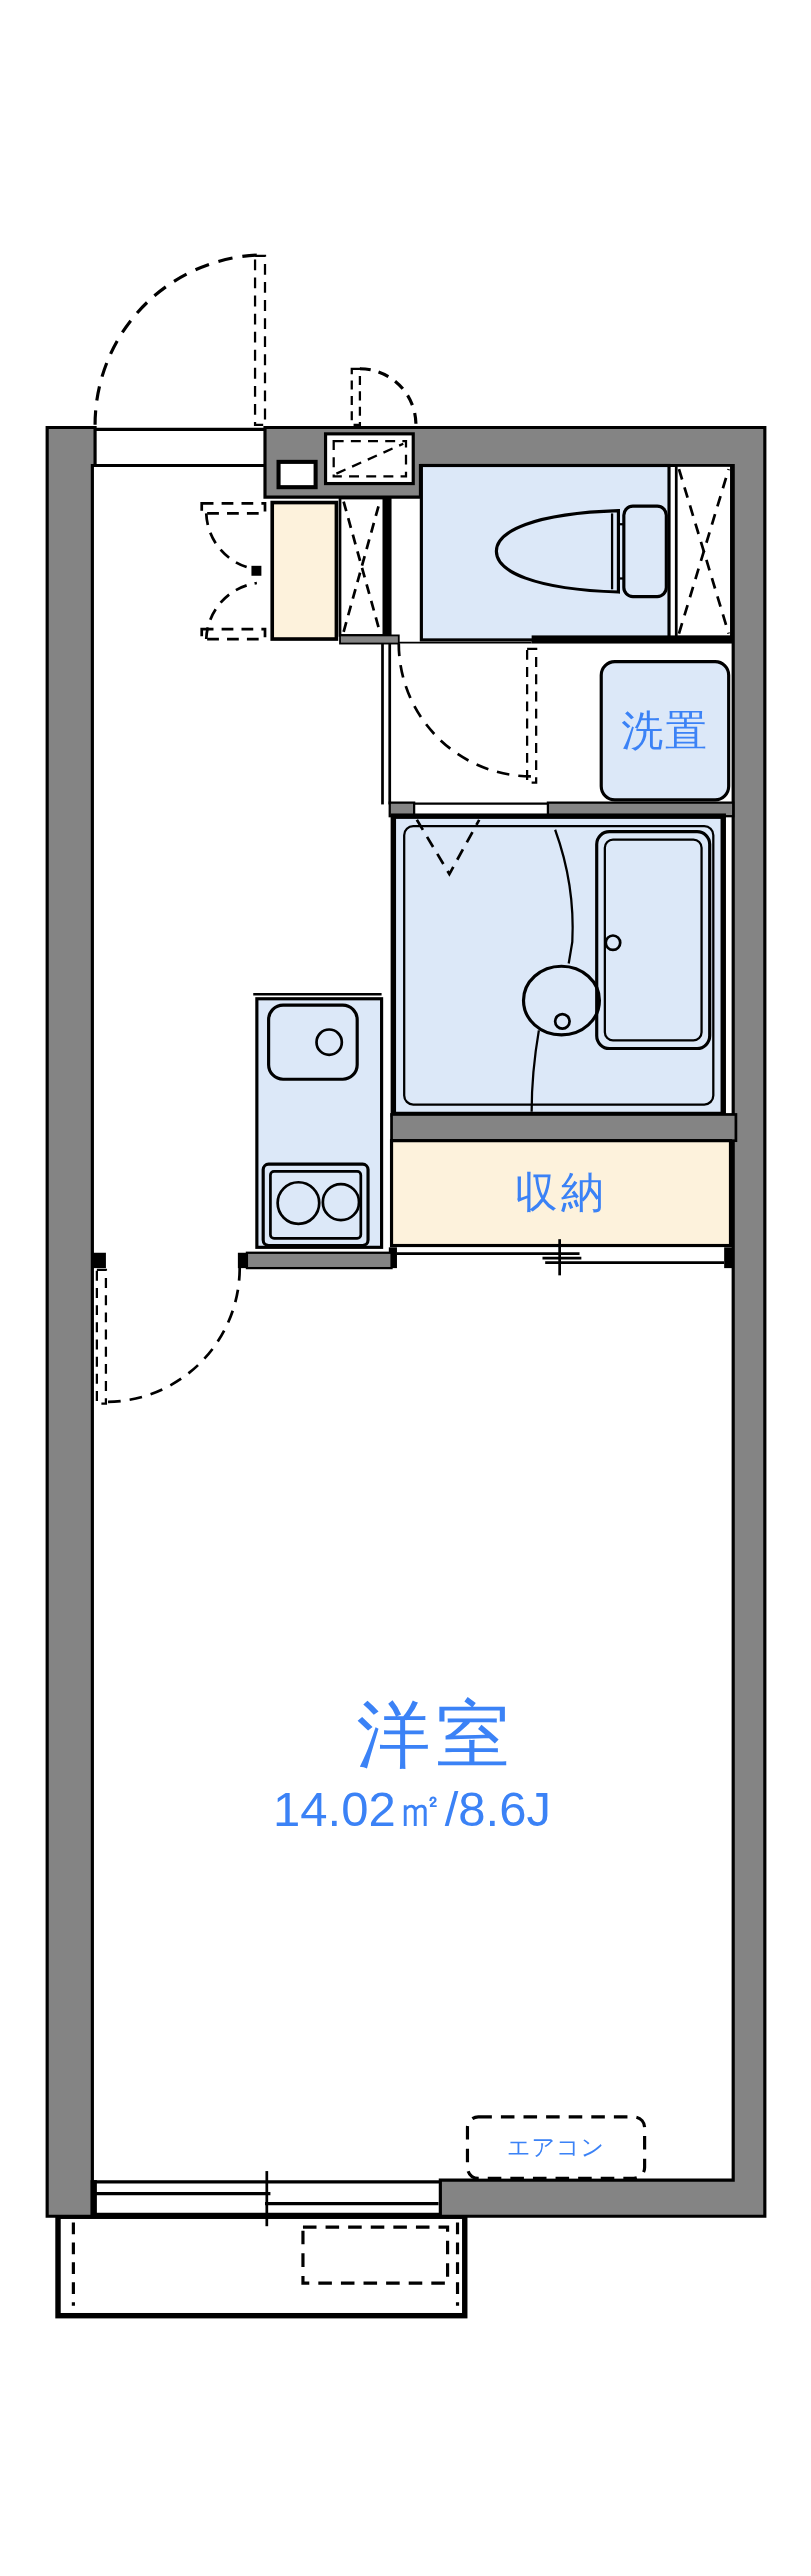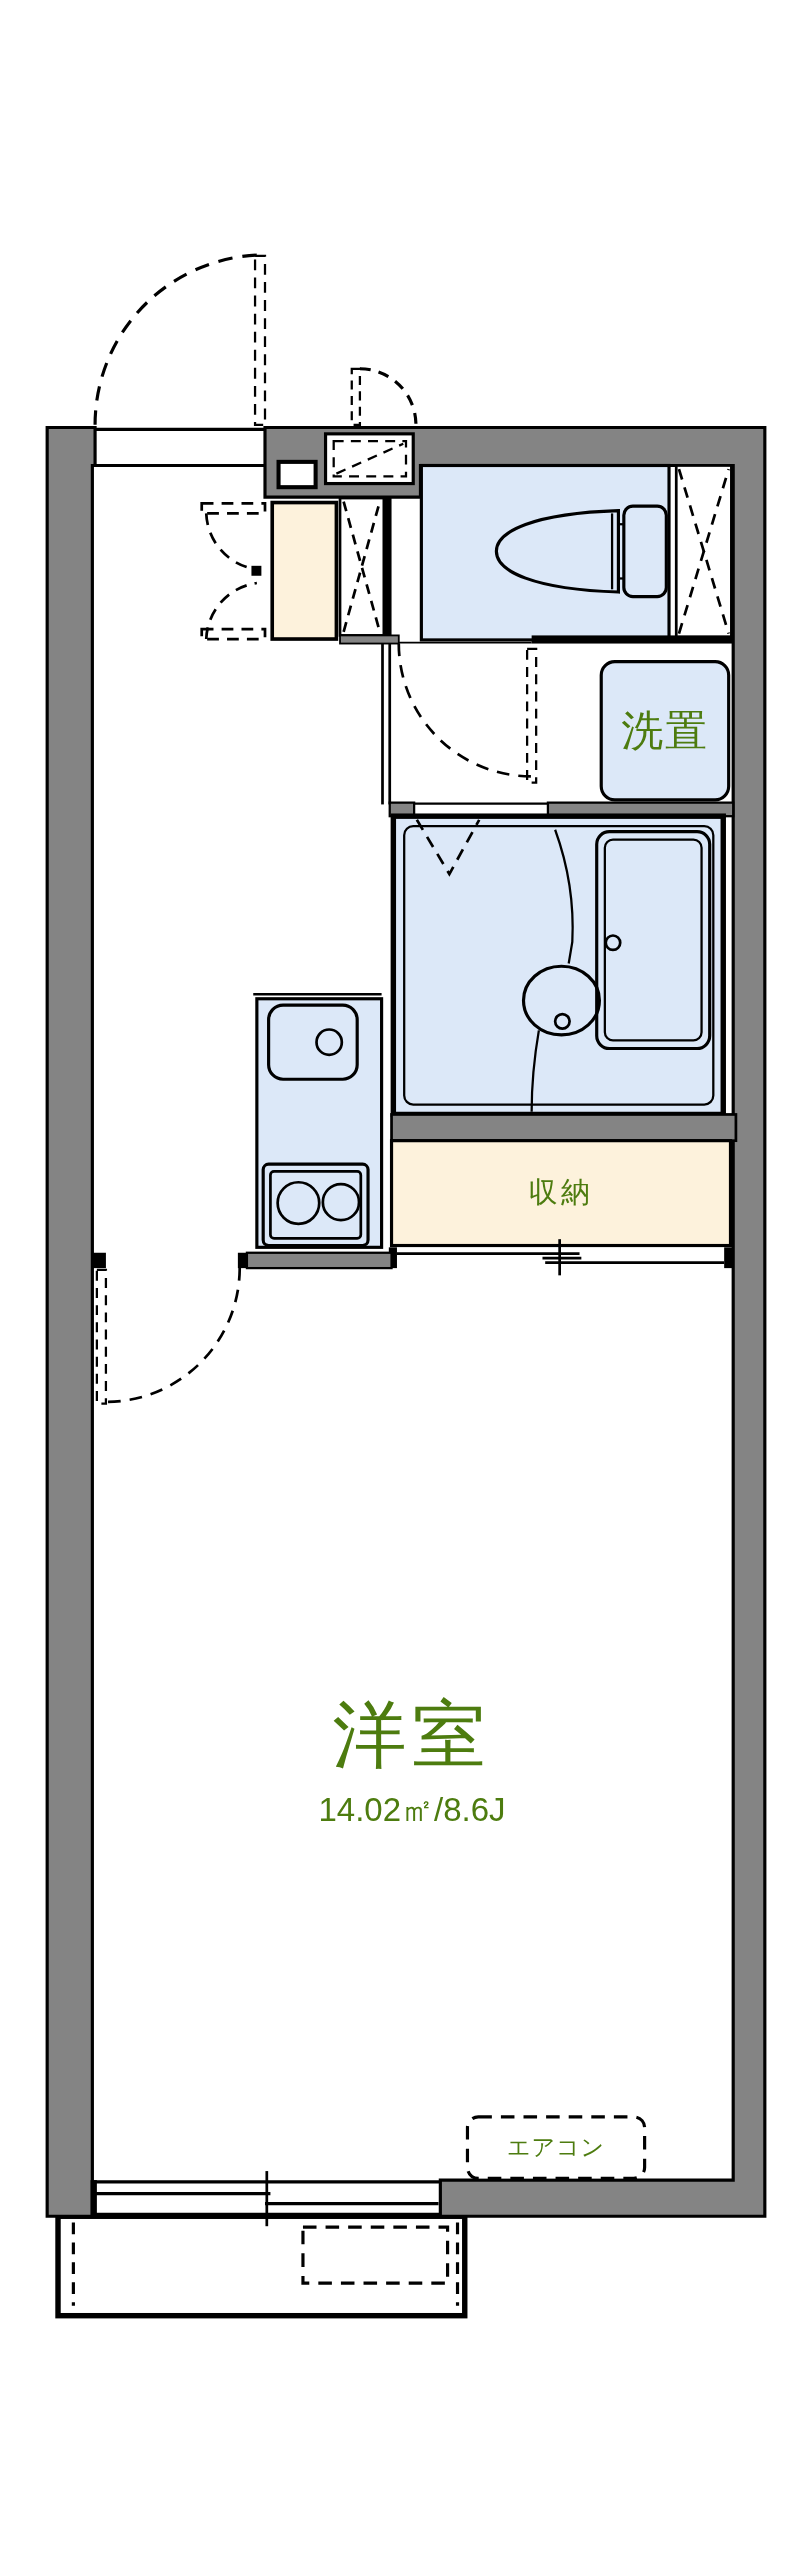--- a/index.html
+++ b/index.html
@@ -1,24 +1,24 @@
 <!DOCTYPE html>
 <html style="--wall: #848484; --water: #dce8f8; --storagefill: #fdf2dc; --line: #000000; --paper: #ffffff;font-size:14.5px"><head>
 <meta charset="utf-8">
 <style>
   html,body{margin:0;padding:0;background:#ffffff;}
   #stage{position:relative;width:812px;height:2576px;background:#ffffff;overflow:hidden;
          font-family:"Liberation Sans","DejaVu Sans",sans-serif;}
   #plan-svg{position:absolute;left:0;top:0;}
-  .lbl{position:absolute;transform:translate(-50%,-50%);color:#4d7c0f;white-space:nowrap;
+  .lbl{position:absolute;transform:translate(-50%,-50%);color:#3b82f6;white-space:nowrap;
        text-align:center;line-height:1.1;}
   .lbl-laundry{font-size:42px;letter-spacing:1.8px;}
-  .lbl-storage{font-size:29px;letter-spacing:3.6px;}
-  .lbl-room{font-size:74px;letter-spacing:5.4px;}
-  .lbl-area{font-size:33px;letter-spacing:0px;}
+  .lbl-storage{font-size:43px;letter-spacing:3.6px;}
+  .lbl-room{font-size:74px;letter-spacing:5.4px;margin-left:24px;}
+  .lbl-area{font-size:49px;letter-spacing:0px;}
   .lbl-aircon{font-size:23px;letter-spacing:0.9px;}
 </style>
 </head>
 <body>
 
 <div id="stage">
 
 <svg id="plan-svg" width="812" height="2576" viewBox="0 0 898 2850">
 
   <g fill="none" stroke="var(--line)" stroke-width="3.5" stroke-dasharray="16 11">

